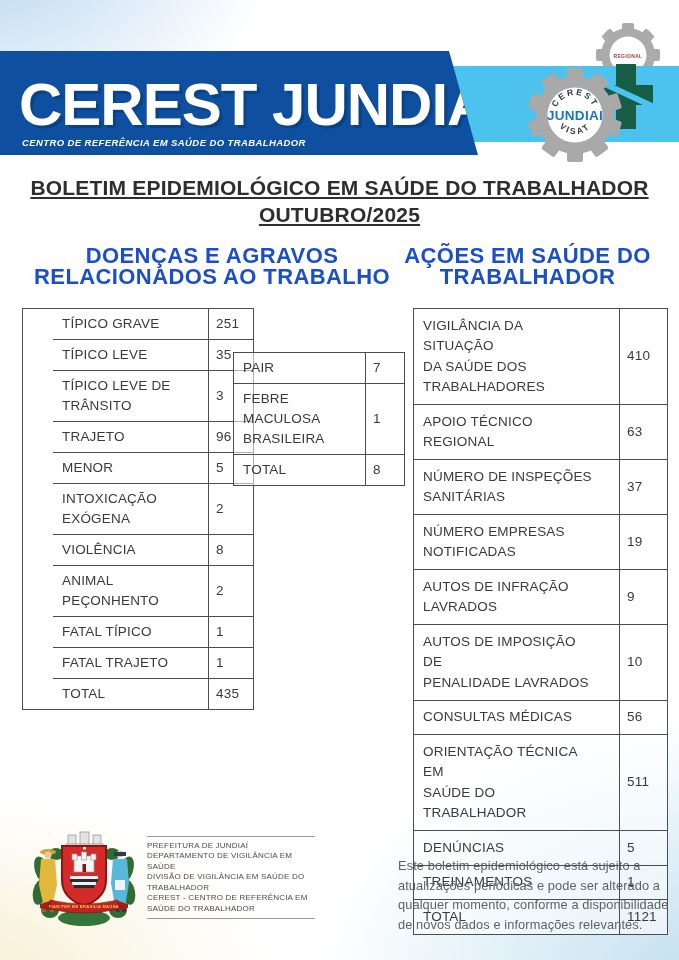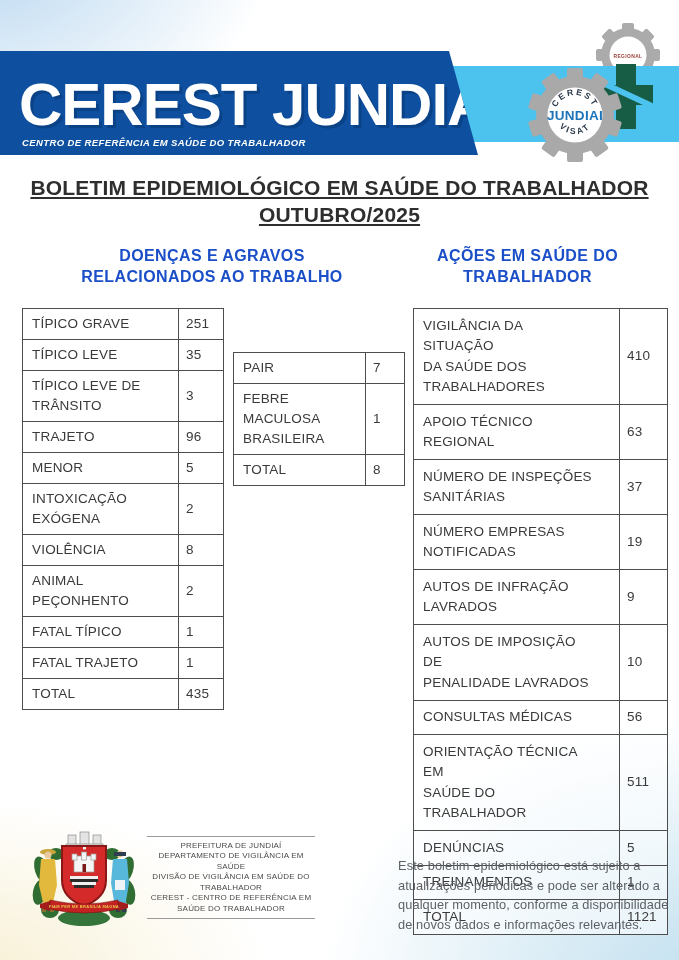--- a/index.html
+++ b/index.html
@@ -16,45 +16,45 @@
   .banner{position:absolute;left:0;top:51px;width:478px;height:104px;z-index:3;
     background:#0e509f;
     clip-path:polygon(0 0,449px 0,478px 104px,0 104px);}
   .banner-title{position:absolute;left:19px;top:24px;font-size:60px;font-weight:bold;color:#ffffff;
     letter-spacing:-1px;line-height:1;white-space:nowrap;text-shadow:3px 3px 0 #0a4287;}
   .banner-subtitle{position:absolute;left:22px;top:86px;font-size:9.5px;font-weight:bold;color:#ffffff;letter-spacing:.4px;white-space:nowrap;font-style:italic;}
   
   .main-title{position:absolute;left:0;top:174px;width:679px;text-align:center;color:#2e2e2e;z-index:4;text-decoration:underline;}
   .main-title .line{font-size:21px;font-weight:bold;line-height:27px;letter-spacing:.2px;}
   
-  .sec-heading{position:absolute;top:246px;font-size:16px;font-weight:bold;color:#1b4fc8;
+  .sec-heading{position:absolute;top:246px;font-size:22px;font-weight:bold;color:#1b4fc8;
     text-align:center;line-height:20.5px;letter-spacing:.4px;z-index:4;}
   .sec-heading.left{left:22px;width:380px;}
   .sec-heading.right{left:400px;width:255px;}
   
   .dtable{position:absolute;border:1.6px solid #4d4d4d;z-index:4;background:rgba(255,255,255,.55);}
   .dtable .trow{display:flex;align-items:stretch;}
   .dtable .trow + .trow{border-top:1.6px solid #4d4d4d;}
   .tcell{font-size:13.5px;color:#3a3a3a;letter-spacing:.2px;line-height:20px;display:flex;align-items:center;}
   .tcell.label{flex:1;padding:5px 6px 5px 9px;white-space:pre-line;}
   .tcell.value{border-left:1.6px solid #4d4d4d;padding:5px 4px 5px 7px;}
-  .dtable.t-left{left:22px;top:308px;width:200px;}
+  .dtable.t-left{left:22px;top:308px;width:200px;padding-left:30px;}
   .dtable.t-left .tcell.value{width:33px;text-align:right;}
   .dtable.t-mid{left:233px;top:316px;width:170px;margin-top:36px;}
   .dtable.t-mid .tcell.value{width:27px;}
   .dtable.t-right{left:413px;top:308px;width:253px;}
   .dtable.t-right .tcell{line-height:20.5px;}
   .dtable.t-right .tcell.label{padding:6.5px 6px 6.5px 9px;}
   .dtable.t-right .tcell.value{width:36px;padding:6.5px 4px 6.5px 7px;margin-left:17px;}
   
   .coat-svg{position:absolute;left:26px;top:830px;width:116px;height:100px;z-index:4;}
   .org-box{position:absolute;left:147px;top:836px;width:168px;height:83px;z-index:4;
     display:flex;flex-direction:column;justify-content:space-between;}
   .org-rule{border-top:1px solid #9a9a9a;height:0;}
-  .org-lines{text-align:center;color:#4a4a4a;}
+  .org-lines{color:#4a4a4a;}
   .org-line{font-size:8px;line-height:10.5px;letter-spacing:.2px;white-space:pre-line;}
   .disclaimer{position:absolute;left:398px;top:856px;width:285px;font-size:12.8px;line-height:19.5px;
     color:#5d6166;white-space:pre-line;z-index:4;letter-spacing:.1px;}
 </style>
 </head>
 <body>
 
 <div class="page">
 
   <svg class="logo-svg" viewBox="0 0 349 165">

